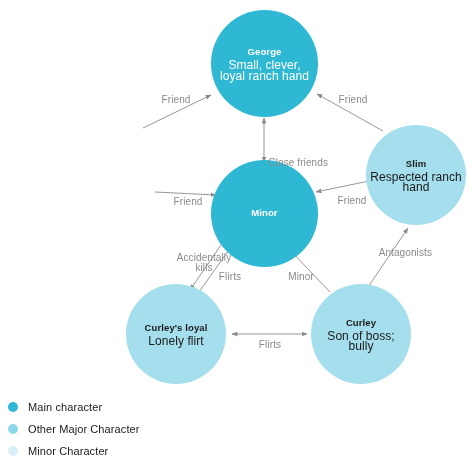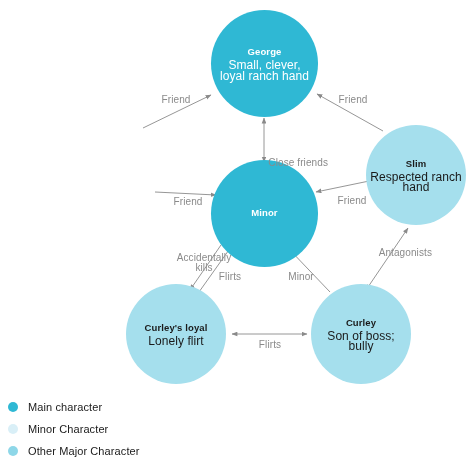--- a/index.html
+++ b/index.html
@@ -161,22 +161,22 @@
   <div class="edge-label" style="left:281px; top:272px; width:40px;">Minor</div>
 
   <div class="edge-label" style="left:247px; top:340px; width:46px;">Flirts</div>
 
   <div id="legend">
     <div class="legend-row">
       <span class="legend-dot" style="background:#2fb8d4;"></span>
       <span class="legend-label">Main character</span>
     </div>
     <div class="legend-row">
+      <span class="legend-dot" style="background:#8ed7e8;"></span>
+      <span class="legend-label">Other Major Character</span>
+    </div>
+    <div class="legend-row">
       <span class="legend-dot" style="background:#d9eff7;"></span>
       <span class="legend-label">Minor Character</span>
-    </div>
-    <div class="legend-row">
-      <span class="legend-dot" style="background:#8ed7e8;"></span>
-      <span class="legend-label">Other Major Character</span>
     </div>
   </div>
 
 </div>
 
 </body></html>

